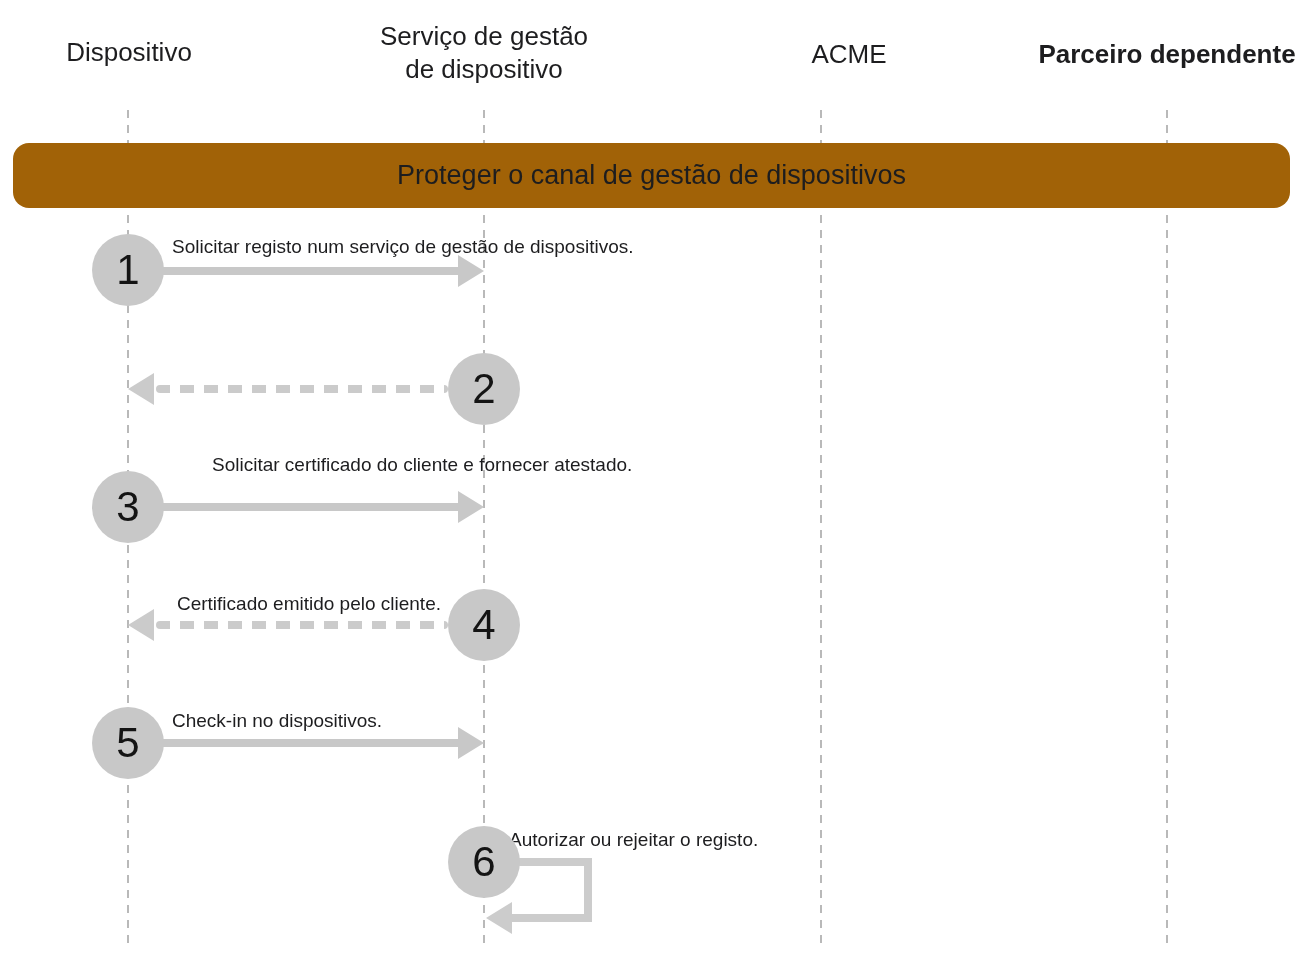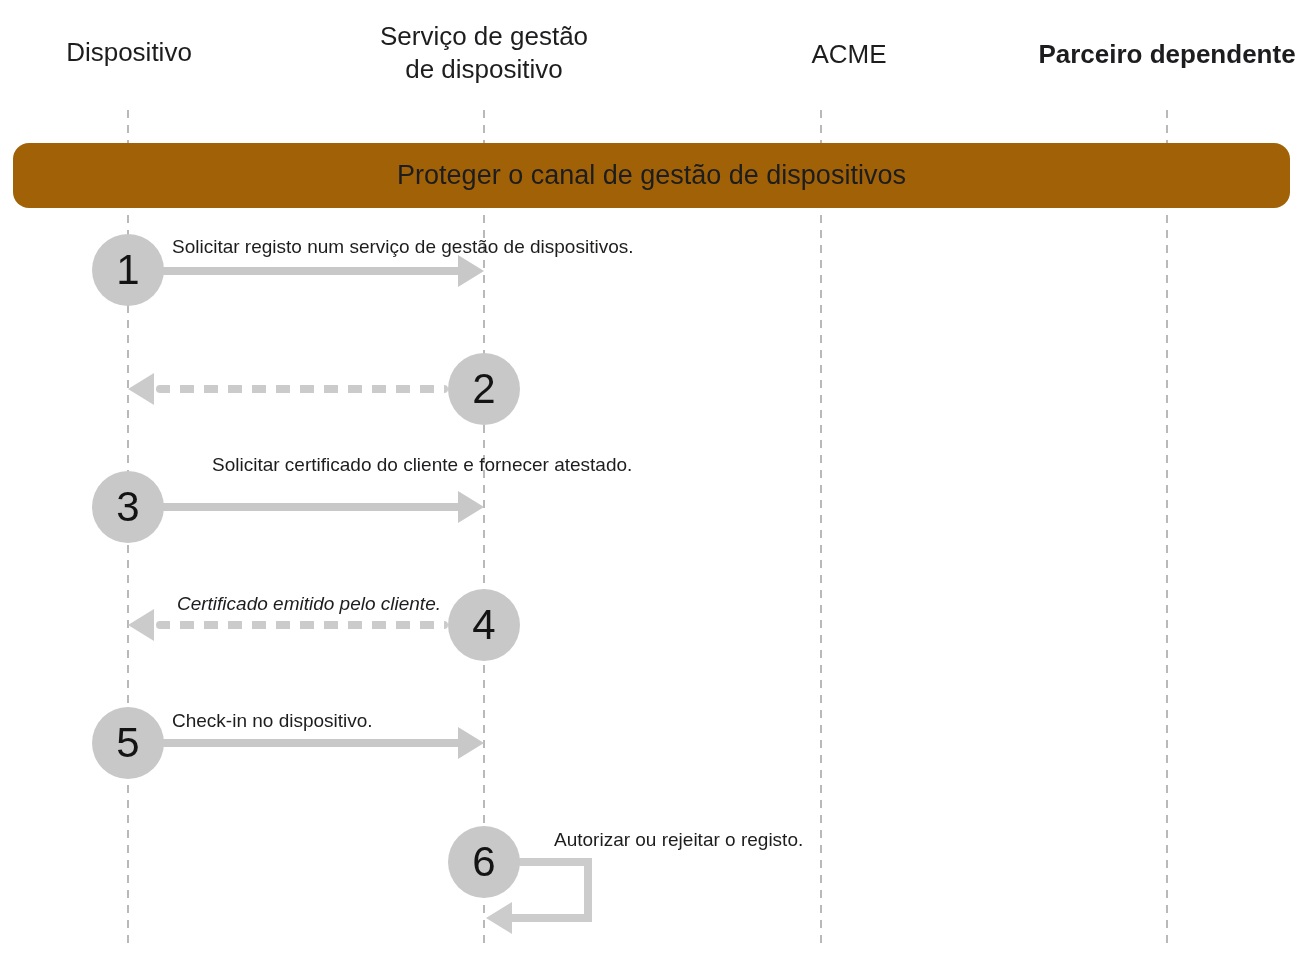--- a/index.html
+++ b/index.html
@@ -149,30 +149,30 @@
 
   <div class="shaft-dashed" style="left:156px; top:385px; width:292px;"></div>
   <div class="head-left" style="left:128px; top:373px;"></div>
   <div class="circle" style="left:448px; top:353px;">2</div>
 
   <div class="msg" style="left:172px; top:452px;margin-left:40px;">Solicitar certificado do cliente e fornecer atestado.</div>
   <div class="shaft-solid" style="left:150px; top:503px; width:308px;"></div>
   <div class="head-right" style="left:458px; top:491px;"></div>
   <div class="circle" style="left:92px; top:471px;">3</div>
 
-  <div class="msg msg-right" style="left:0px; top:591px; width:441px;font-style:italic;">Certificado emitido pelo cliente.</div>
+  <div class="msg msg-right" style="left:0px; top:591px; width:441px;">Certificado emitido pelo cliente.</div>
   <div class="shaft-dashed" style="left:156px; top:621px; width:292px;"></div>
   <div class="head-left" style="left:128px; top:609px;"></div>
   <div class="circle" style="left:448px; top:589px;">4</div>
 
-  <div class="msg" style="left:172px; top:708px;">Check-in no dispositivo.</div>
+  <div class="msg" style="left:172px; top:708px;">Check-in no dispositivos.</div>
   <div class="shaft-solid" style="left:150px; top:739px; width:308px;"></div>
   <div class="head-right" style="left:458px; top:727px;"></div>
   <div class="circle" style="left:92px; top:707px;">5</div>
 
-  <div class="msg" style="left:554px; top:827px;">Autorizar ou rejeitar o registo.</div>
+  <div class="msg" style="left:509px; top:827px;">Autorizar ou rejeitar o registo.</div>
   <div class="loop-seg" style="left:500px; top:858px; width:92px; height:8px;"></div>
   <div class="loop-seg" style="left:584px; top:858px; width:8px; height:64px;"></div>
   <div class="loop-seg" style="left:510px; top:914px; width:82px; height:8px;"></div>
   <div class="head-left" style="left:486px; top:902px; border-right-color:#cccccc;"></div>
   <div class="circle" style="left:448px; top:826px;">6</div>
 
 </div>
 
 </body></html>

